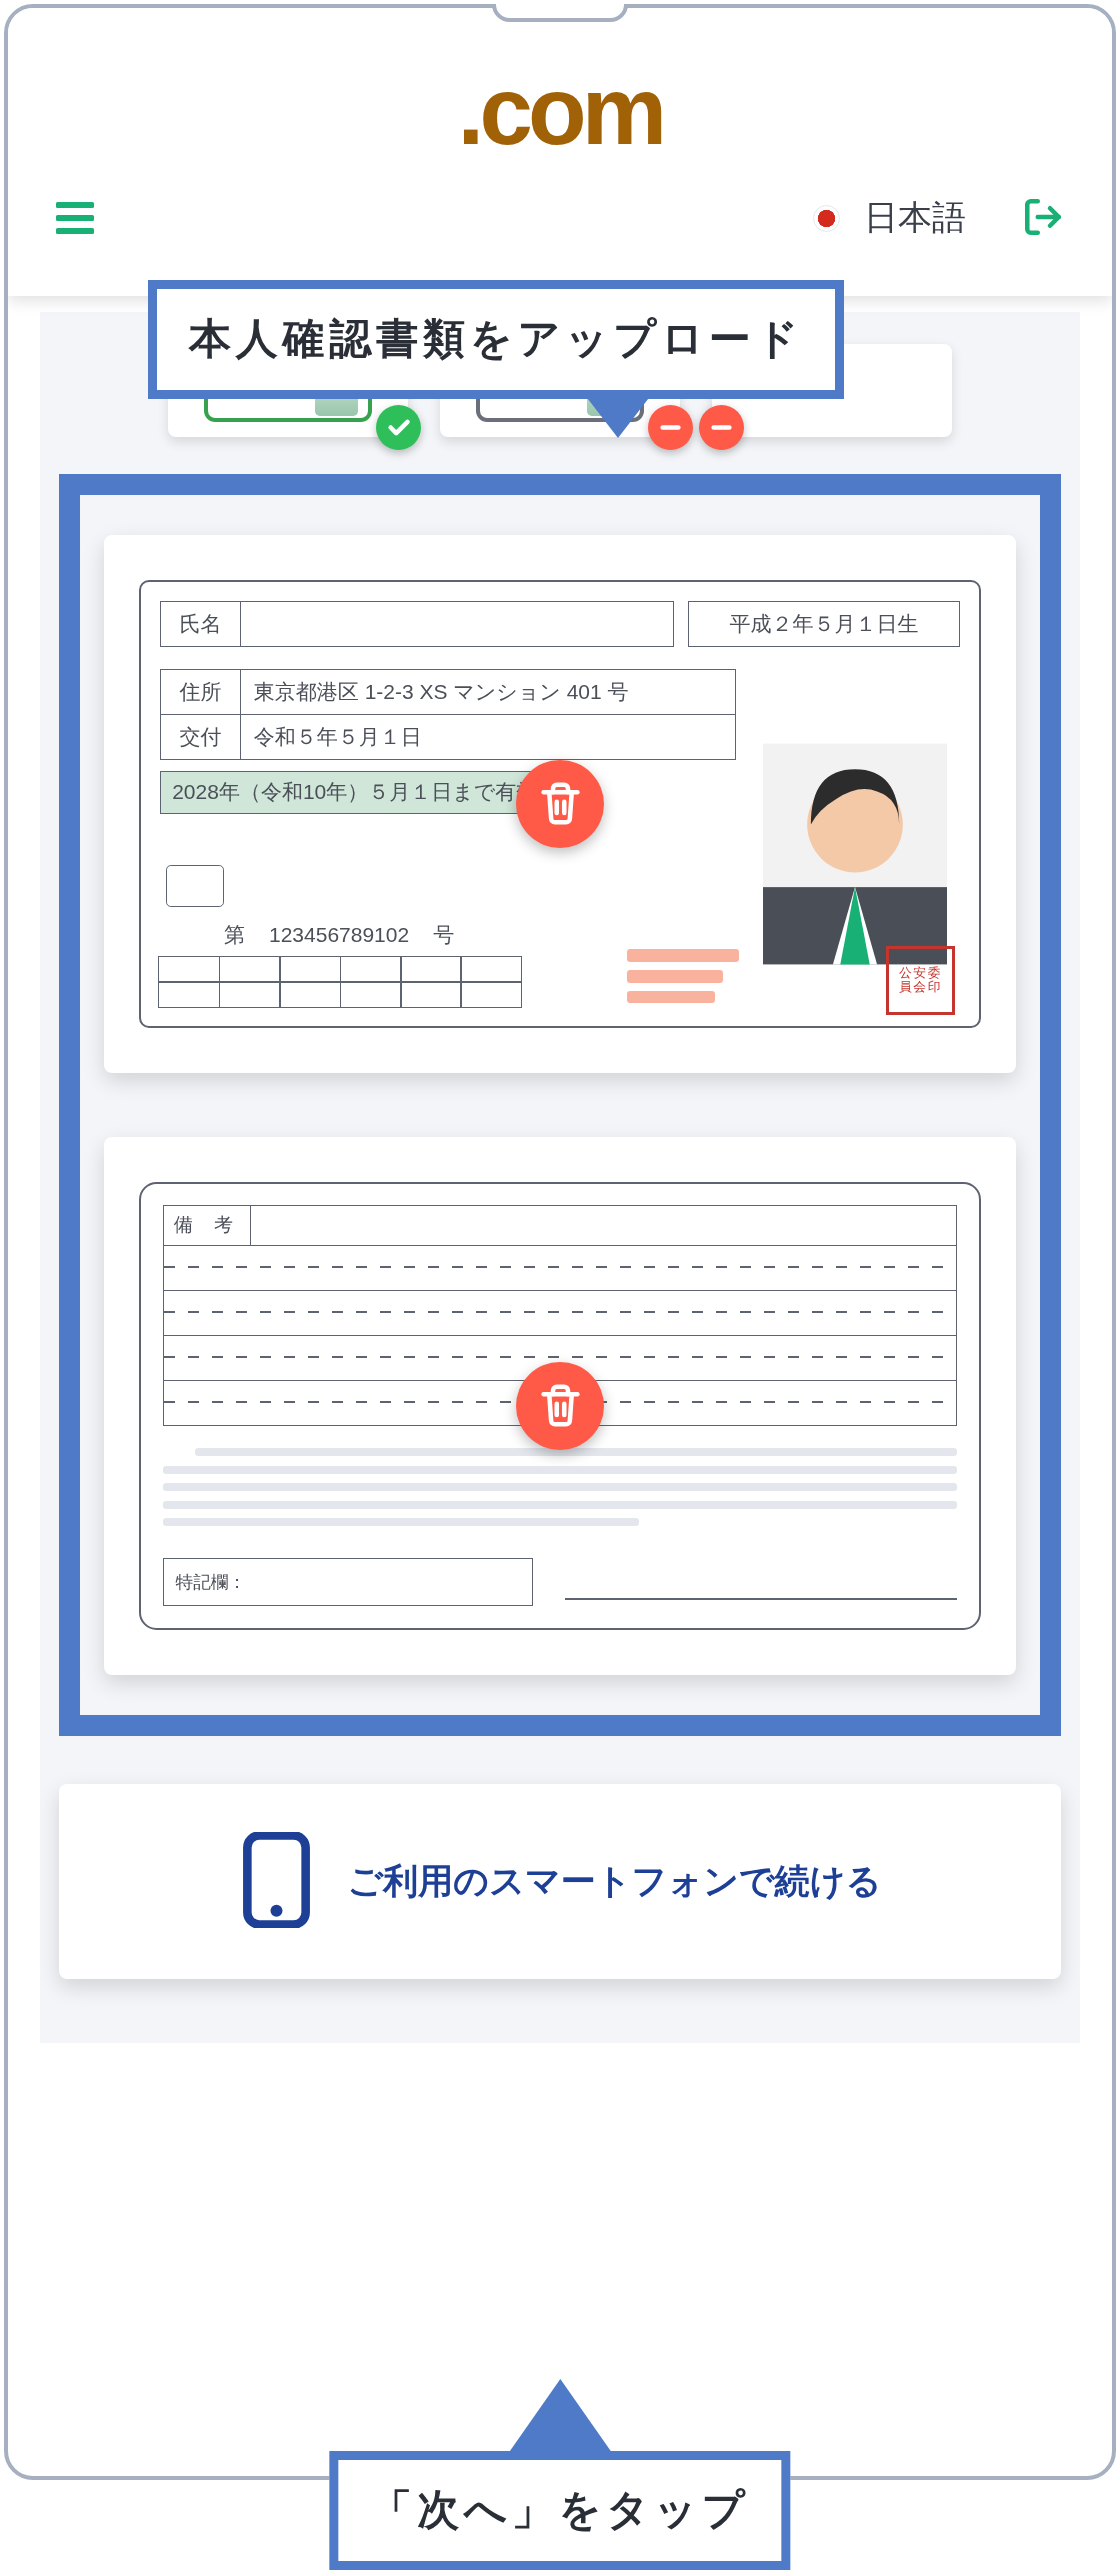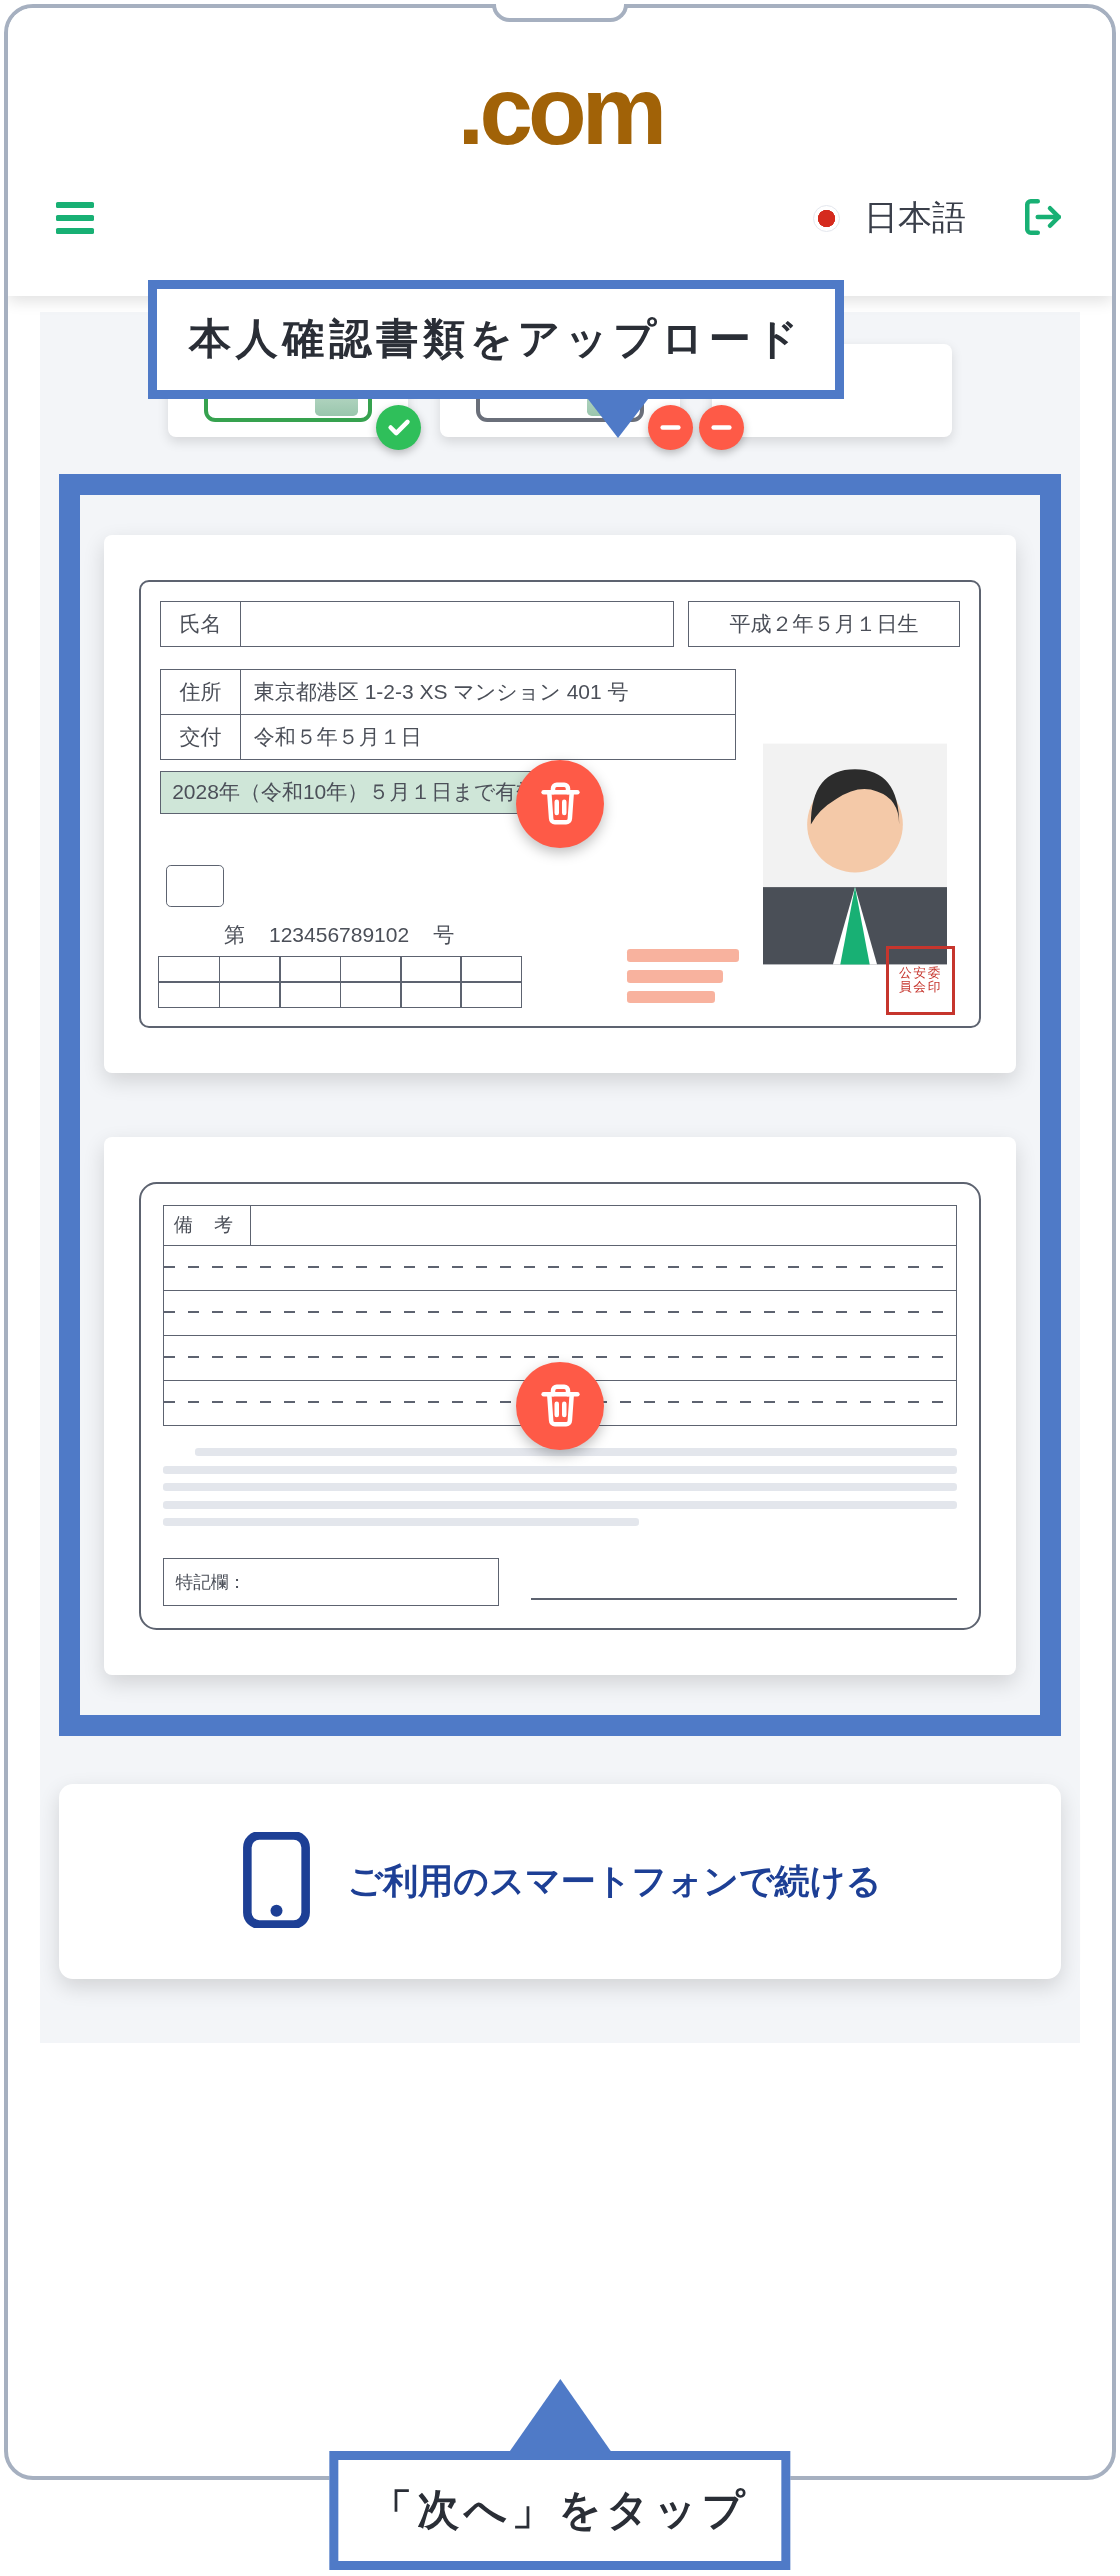--- a/index.html
+++ b/index.html
@@ -314,32 +314,32 @@
   .dash-row:first-of-type{ border-top:none;}
   .back-para { margin-top: 22.4px; display:flex; flex-direction:column; gap:9.6px;}
   .back-para span{ display:block; height:8px; background:#e3e6ec; border-radius:3.2px;}
   .back-para span:nth-child(1){ margin-left:32px;}
   .back-bottom{
     margin-top: 32px;
     display:flex; gap:32px; align-items:flex-end;
   }
   .back-special{
     border:1.6px solid #5d6370; padding:8px 11.2px;
-    font-size:17.6px; width: 336px; height:48px;
+    font-size:17.6px; width: 370px; height:48px;
     display:flex; align-items:center;
   }
   .back-signline{
     flex:1; height:2.4px; background:#5d6370;
     margin-bottom: 6.4px;
   }
 
   
   .phone-card {
     background: #fff;
-    border-radius: 14px;
+    border-radius: 8px;
     box-shadow: 0 8px 21px rgba(0,0,0,0.14);
     padding: 48px 32px;
     display: flex; align-items: center; justify-content: center;
     gap: 32px;
     margin-top: 48px;
     cursor: pointer;
   }
   .phone-icon svg{ width:77px; height:96px; }
   .phone-text { font-size: 35px; font-weight: 800; color: #1d3f95; }
 

